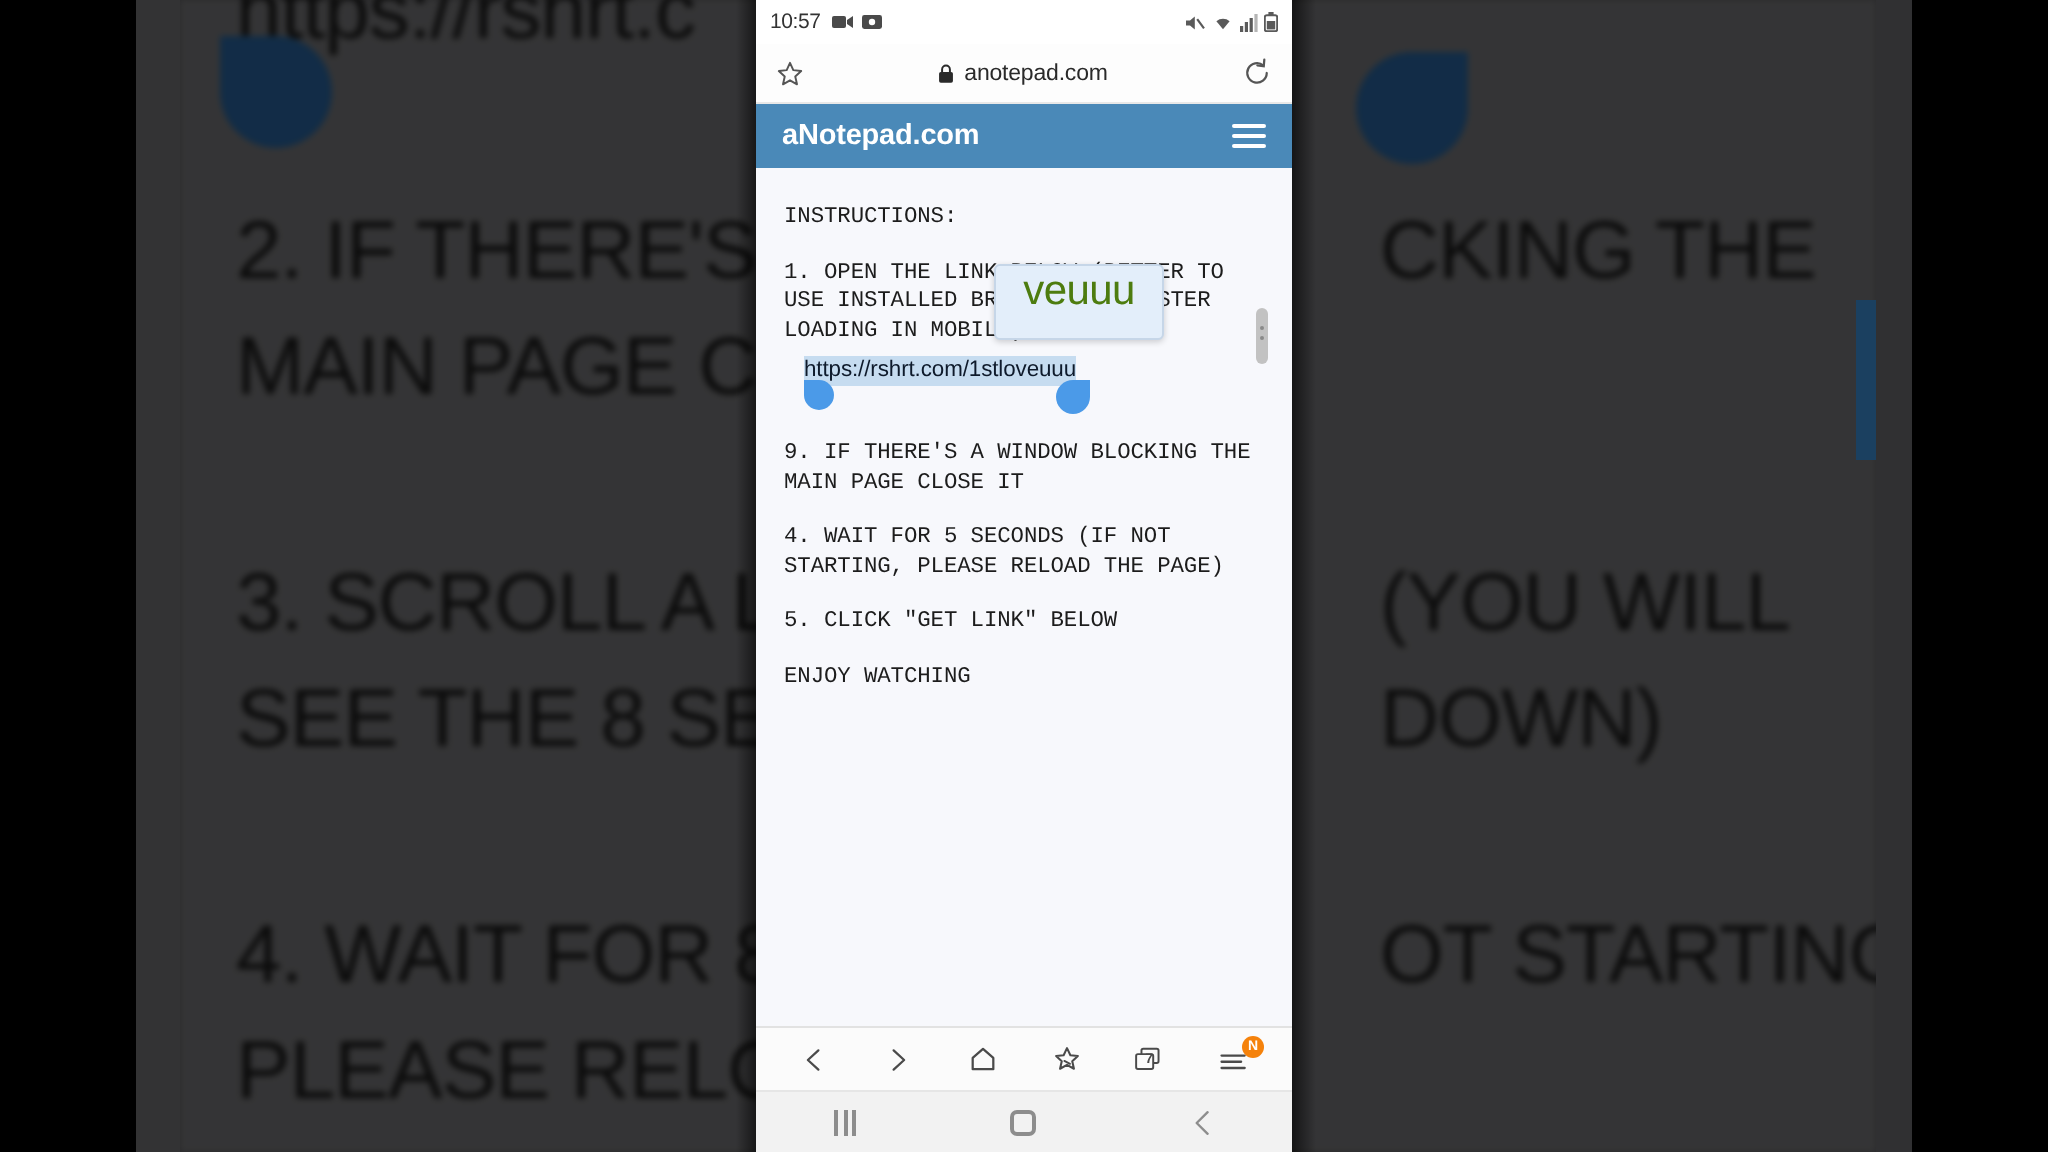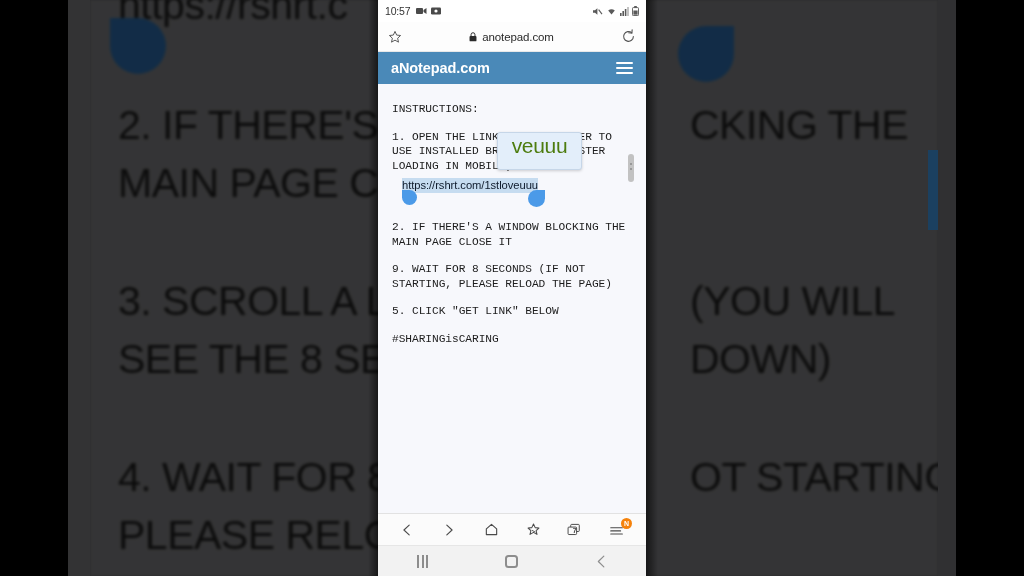--- a/index.html
+++ b/index.html
@@ -270,24 +270,24 @@
       <div class="para">INSTRUCTIONS:</div>
 
       <div class="para tight">1. OPEN THE LINK BELOW (BETTER TO USE INSTALLED BROWSER FOR FASTER LOADING IN MOBILE)</div>
 
       <div class="link-row">
         <span class="linkline">https://rshrt.com/1stloveuuu</span>
         <span class="sel-handle left"></span>
         <span class="sel-handle right"></span>
       </div>
 
-      <div class="para">2. IF THERE'S A WINDOW BLOCKING THE MAIN PAGE CLOSE IT</div>
-      <div class="para">9. WAIT FOR 8 SECONDS (IF NOT STARTING, PLEASE RELOAD THE PAGE)</div>
+      <div class="para">9. IF THERE'S A WINDOW BLOCKING THE MAIN PAGE CLOSE IT</div>
+      <div class="para">4. WAIT FOR 5 SECONDS (IF NOT STARTING, PLEASE RELOAD THE PAGE)</div>
       <div class="para">5. CLICK "GET LINK" BELOW</div>
-      <div class="para">#SHARINGisCARING</div>
+      <div class="para">ENJOY WATCHING</div>
 
       <div class="magnifier">
         <span class="magnifier-text">veuuu</span>
       </div>
 
       <div class="scrollbar">
         <span class="scroll-dots">
           <i></i>
             <i></i>
         </span>

